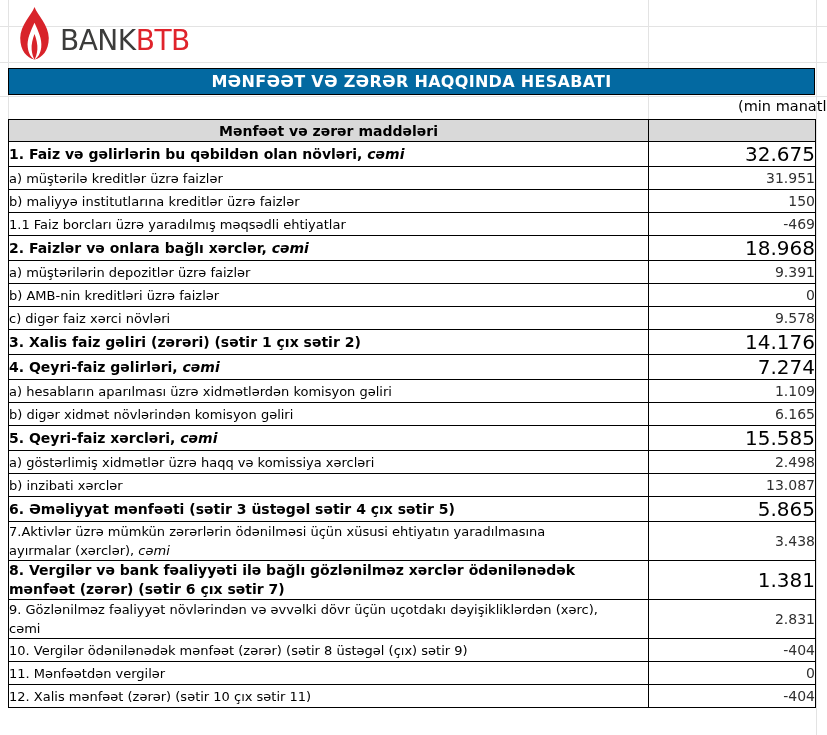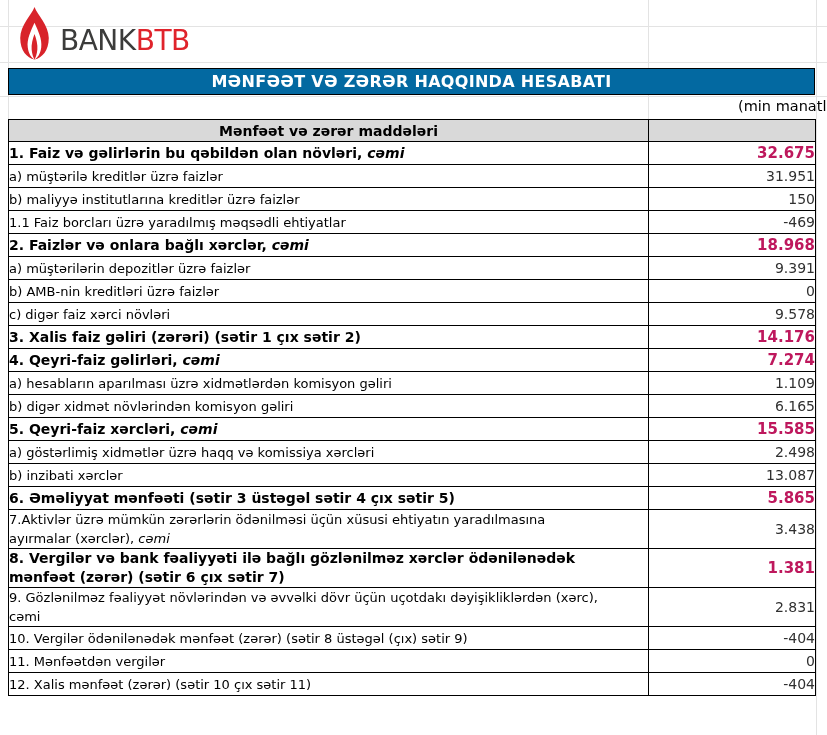--- a/index.html
+++ b/index.html
@@ -56,21 +56,21 @@
     font-size: 13px; padding: 1px 3px 2px 3px;
     line-height: 19px; white-space: pre-line;
     vertical-align: middle;
   }
   td.value {
     font-size: 14px; text-align: right; padding: 1px 5px 2px 3px;
     color: #303030; vertical-align: middle;
   }
   tr.row { height: 23px; }
   tr.bold td.label { font-weight: bold; font-size: 14px; }
-  tr.bold td.value { font-weight: bold; font-size: 15px; color: #be185d; }
+  tr.bold td.value { font-weight: normal; font-size: 20px; color: #000000; }
   td.label em { font-style: italic; }
 </style>
 </head>
 <body>
 
 <div class="gridline-h" style="top:26px"></div>
 <div class="gridline-h" style="top:62px"></div>
 <div class="gridline-h" style="top:96px"></div>
 <div class="gridline-v" style="left:8px;  height:119px; bottom:auto;"></div>
 <div class="gridline-v" style="left:648px; height:119px; bottom:auto;"></div>

